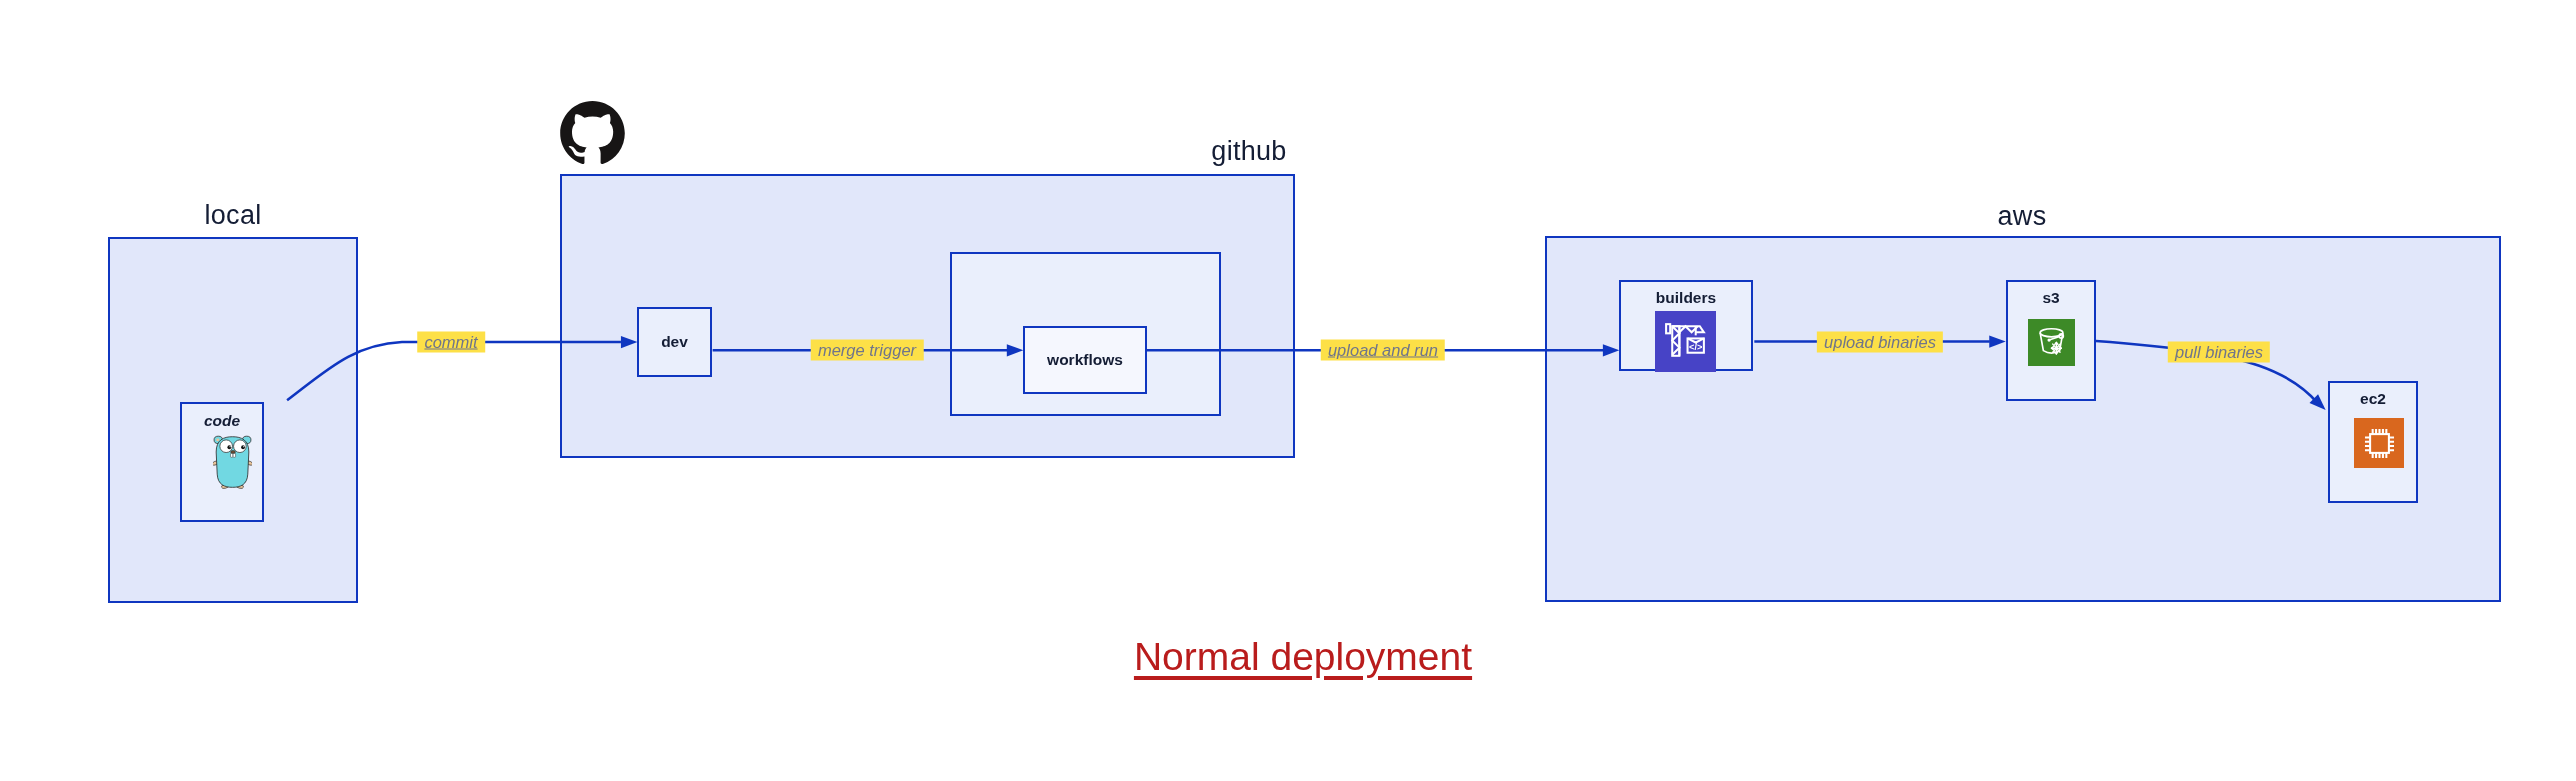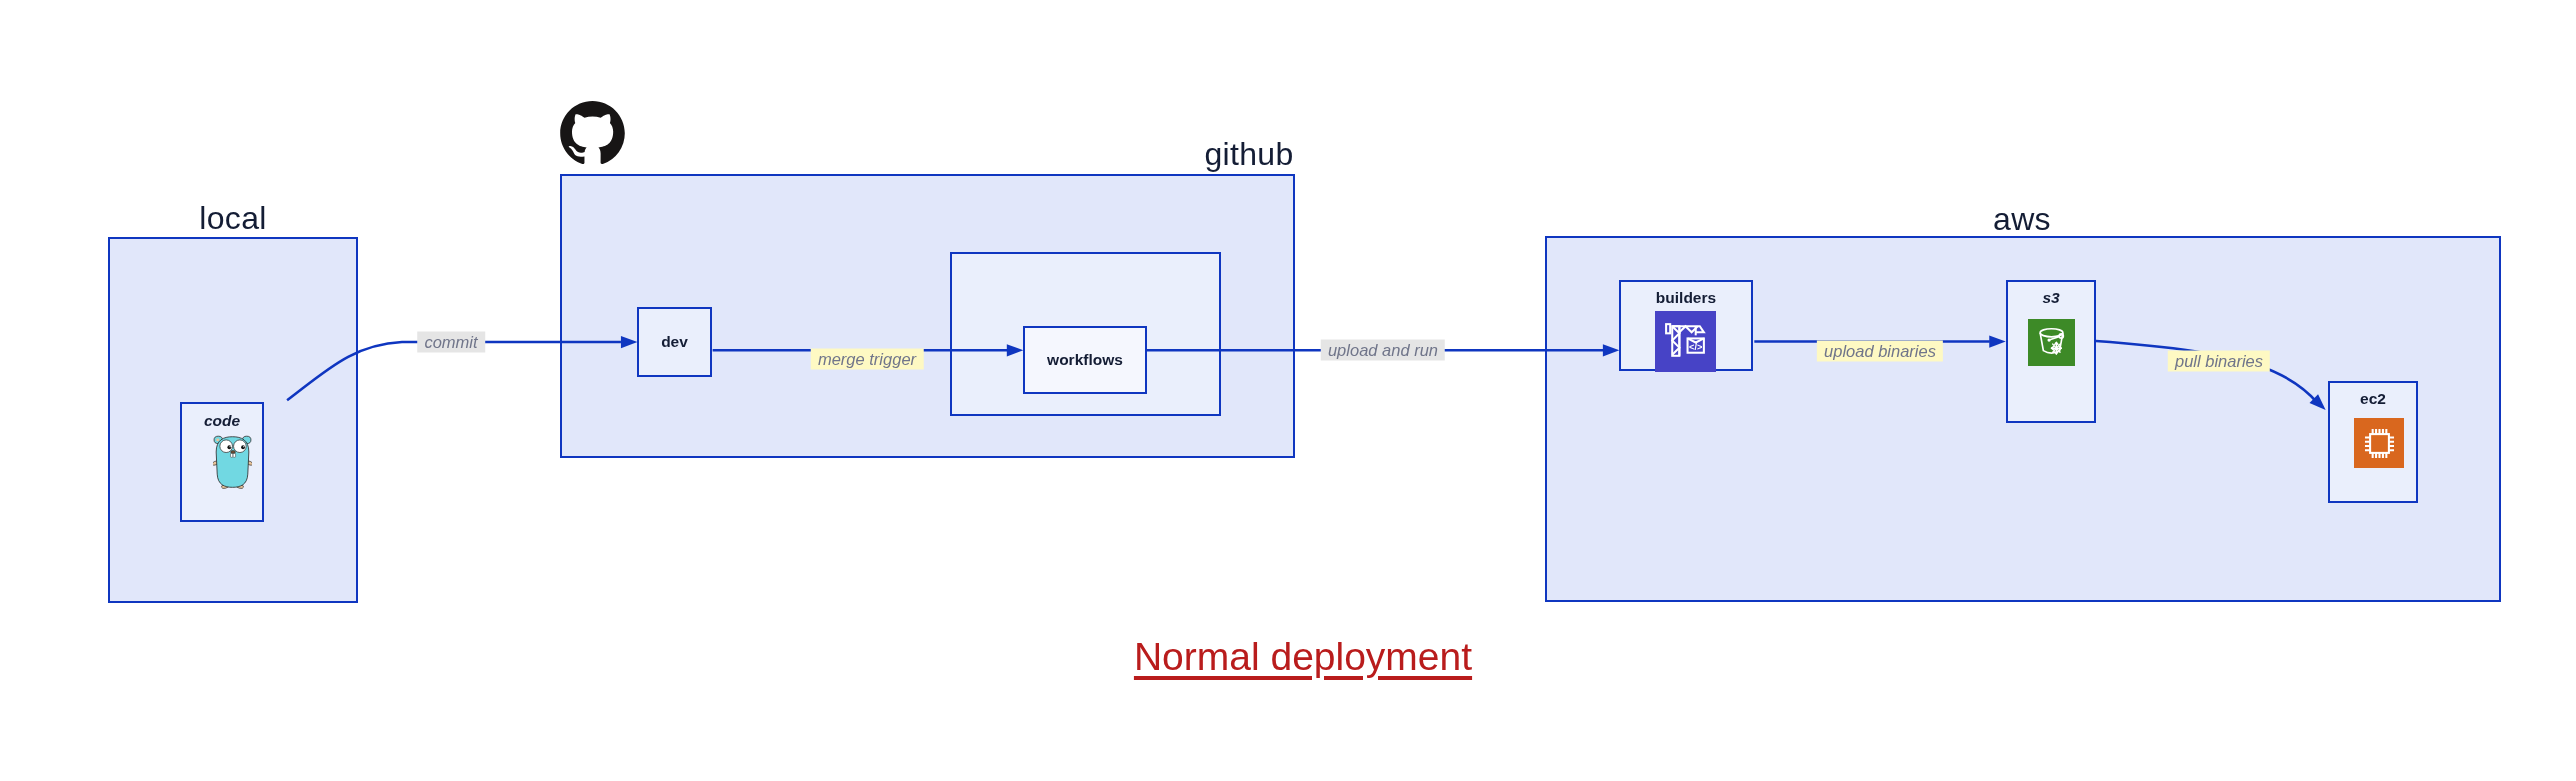--- a/index.html
+++ b/index.html
@@ -19,21 +19,21 @@
   .node-box{
     position:absolute;
     background:#eaeffc;
     border:2.6px solid #0f36c0;
     box-sizing:border-box;
   }
   .leaf-box{ background:#f5f7fe; }
   .region-label{
     position:absolute;
     transform:translateX(-50%);
-    font-size:32px;
+    font-size:27px;
     font-weight:500;
     color:#141d35;
     white-space:nowrap;
     letter-spacing:0.3px;
   }
   .node-label{
     position:absolute;
     left:0;right:0;
     text-align:center;
     font-size:15.5px;
@@ -48,22 +48,22 @@
   .arrow-label{
     position:absolute;
     transform:translate(-50%,-50%);
     font-size:16.5px;
     font-style:italic;
     color:#70758a;
     white-space:nowrap;
     padding:1px 7.2px;
     z-index:40;
   }
-  .on-white{ background:#e5e5e5; }
-  .on-region{ background:#fef9c3;margin-top:9px; }
+  .on-white{ background:#fde047;text-decoration:underline; }
+  .on-region{ background:#fde047; }
   .icon-tile{
     position:absolute;
     display:flex;align-items:center;justify-content:center;
   }
   .diagram-title{
     position:absolute;
     transform:translateX(-50%);
     font-size:39px;
     font-weight:500;
     color:#b91c1c;
@@ -147,21 +147,21 @@
           <path d="M18 15 L24 9 L30 15 L36 9"></path>
           <path d="M34 9 V18"></path>
           <rect x="26" y="21" width="16" height="14"></rect>
           <path d="M26 21 L34 25 L42 21"></path>
         </g>
         <text x="34" y="32.5" font-size="9" font-weight="bold" fill="#ffffff" text-anchor="middle" font-family="Liberation Sans, sans-serif">&lt;/&gt;</text>
       </svg>
     </div>
   </div>
 
-  <div class="node-box" style="left:2006px;top:280px;width:90px;height:143px;font-style:italic;">
+  <div class="node-box" style="left:2006px;top:280px;width:90px;height:121px;">
     <div class="node-label" style="top:7.2px;">s3</div>
     <div class="icon-tile" style="left:20px;top:37px;width:47px;height:47px;background:#3d8a27;">
       <svg width="39" height="39" viewBox="0 0 48 48">
         <g fill="none" stroke="#ffffff" stroke-width="2">
           <ellipse cx="24" cy="12" rx="14" ry="5"></ellipse>
           <path d="M10 12 L14 34 Q24 40 34 34 L38 12"></path>
           <path d="M21 21 L34 16.5"></path>
           <circle cx="36" cy="16" r="2.6"></circle>
         </g>
         <circle cx="21" cy="21" r="2" fill="#ffffff"></circle>

